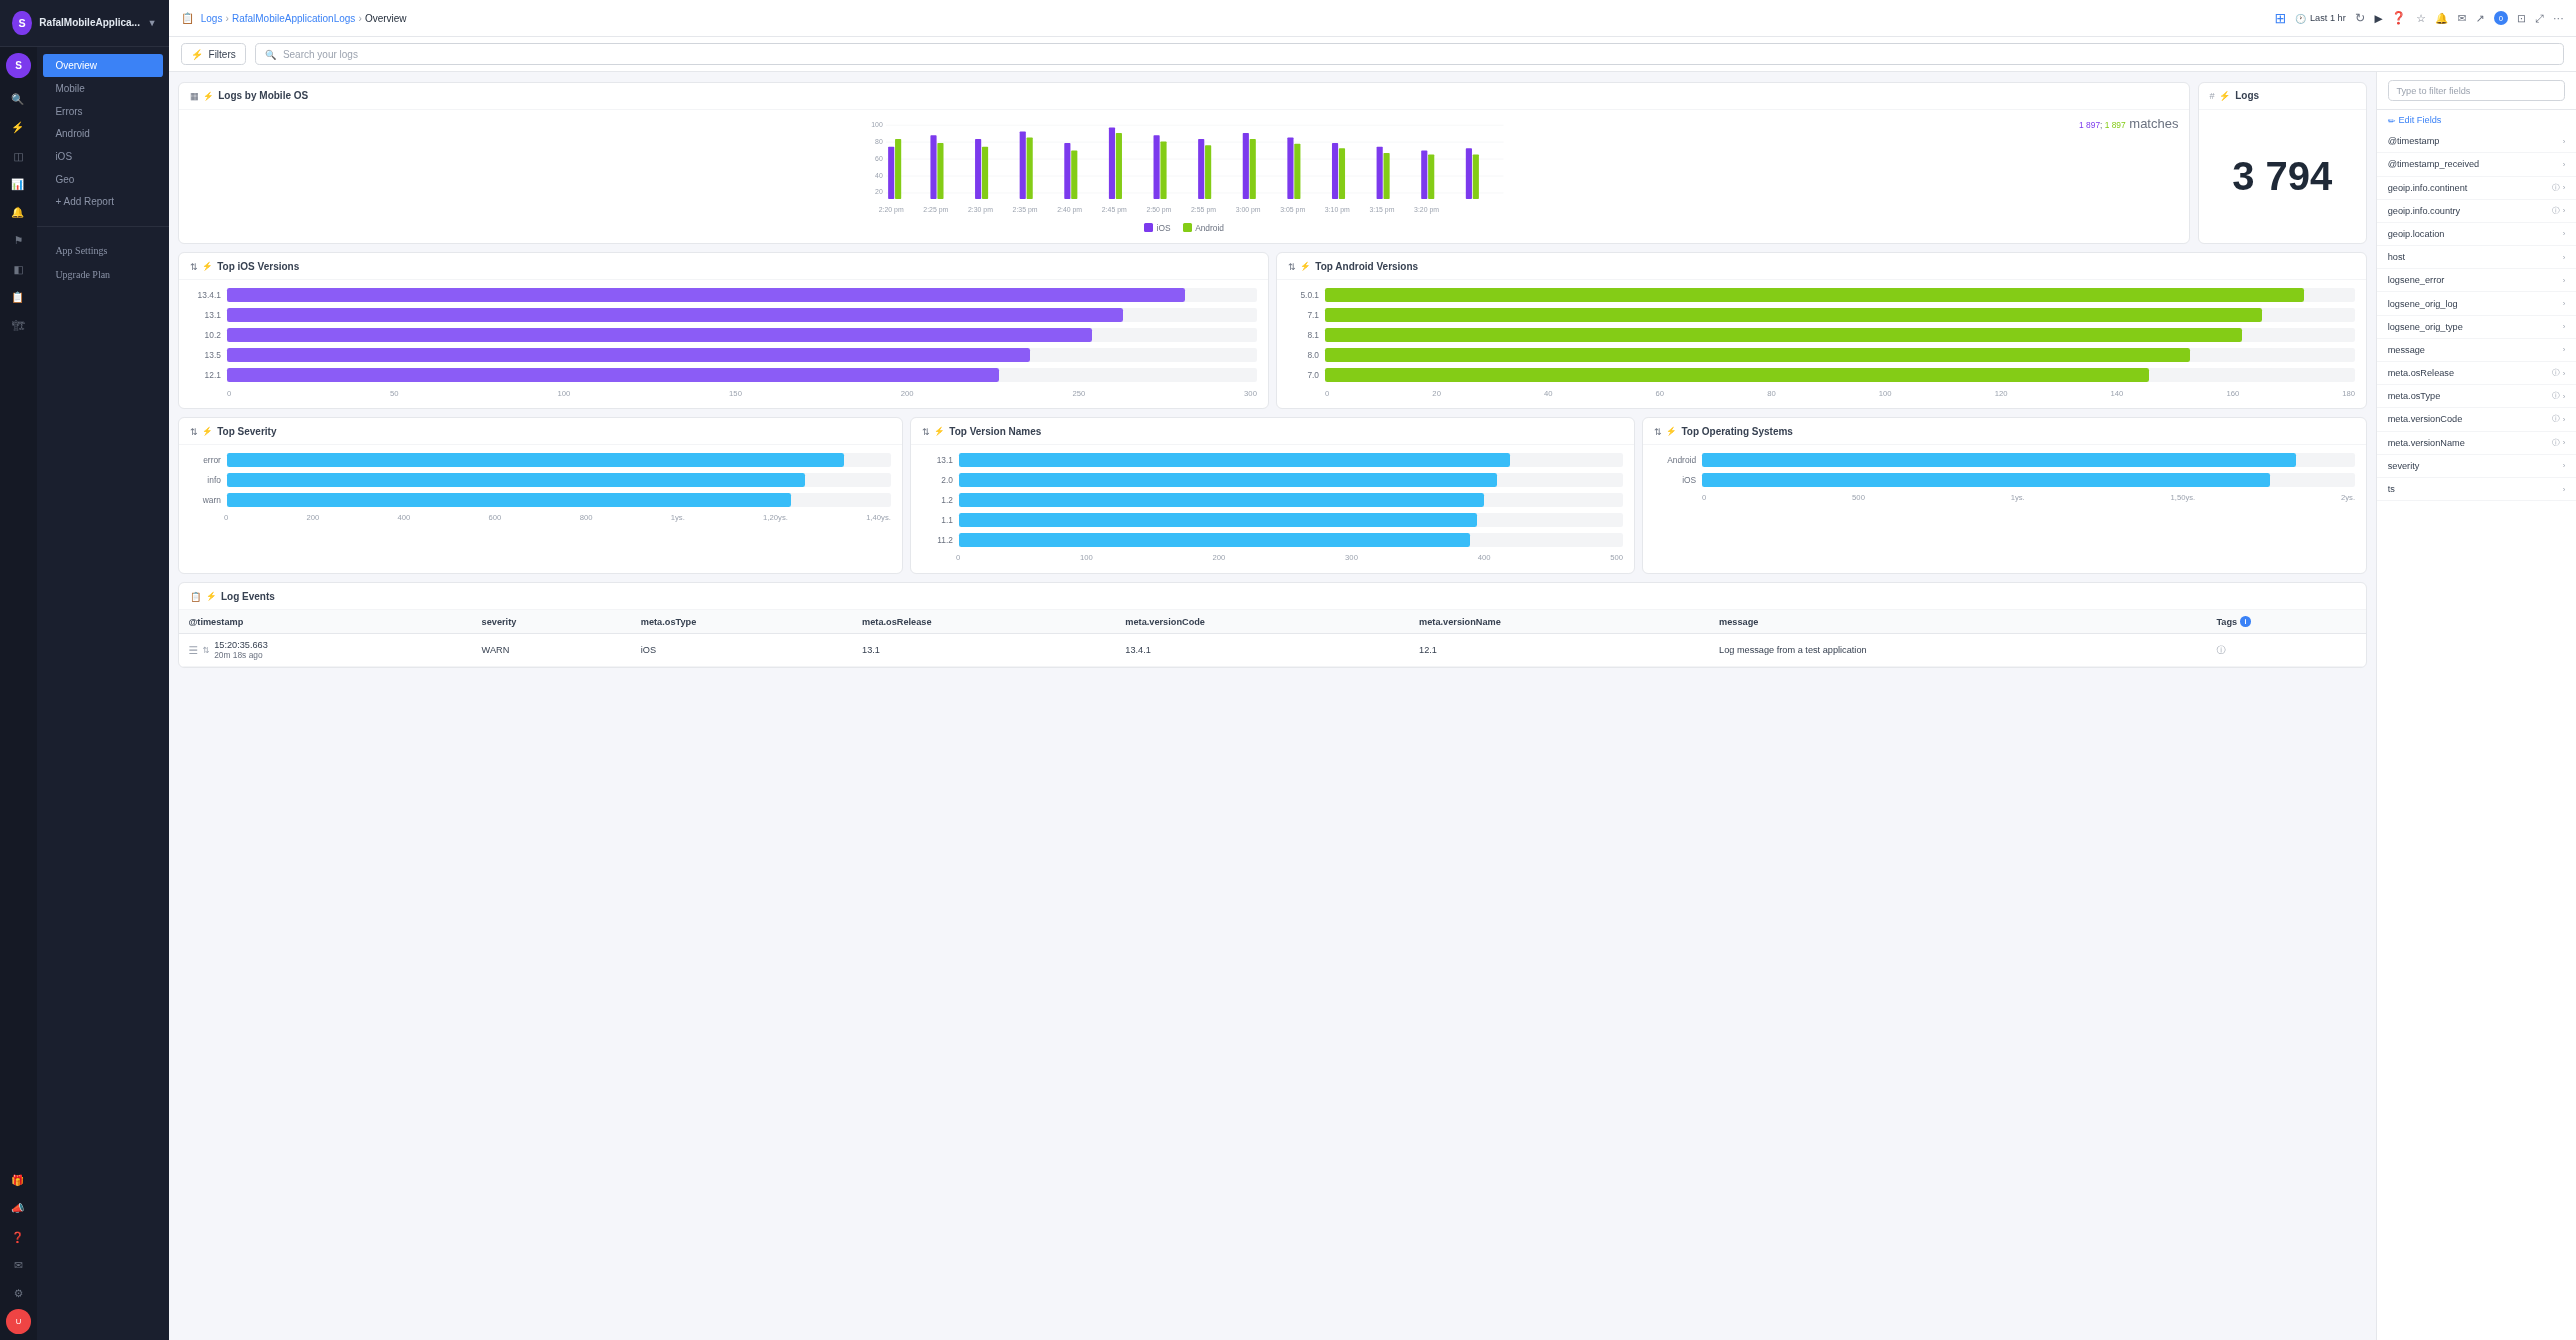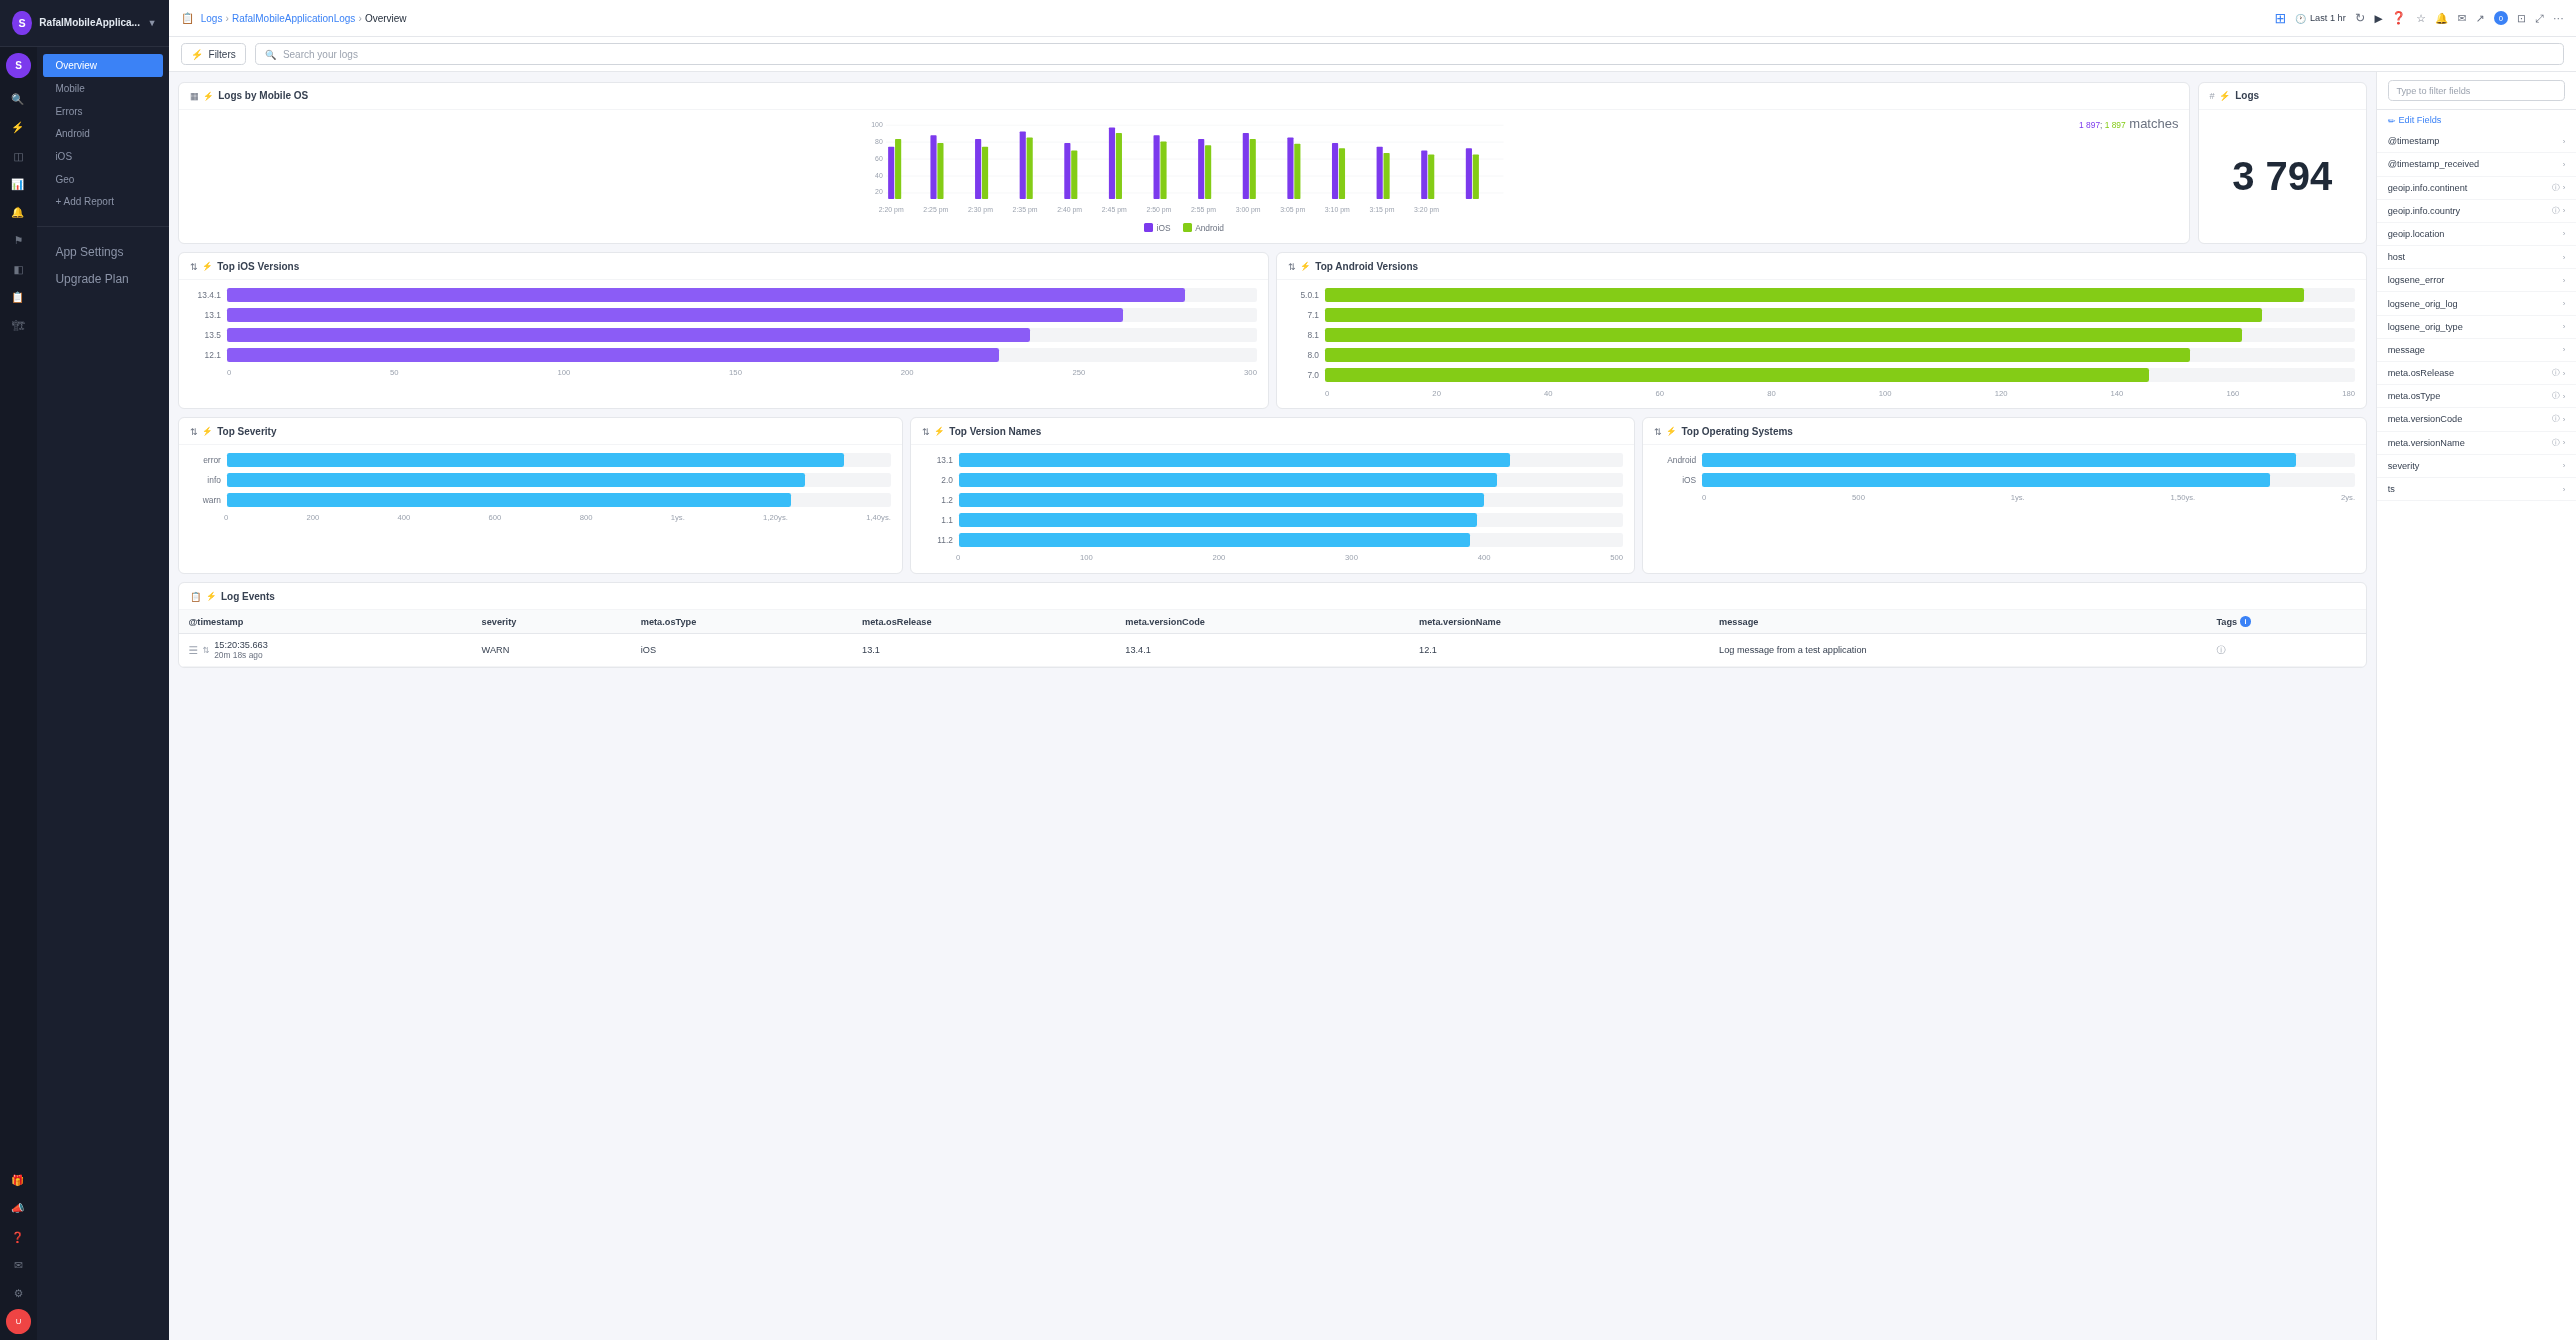--- a/index.html
+++ b/index.html
@@ -8,21 +8,21 @@
     
     .sidebar { width: 169px; background: #1a1f2e; color: #8b93a7; display: flex; flex-direction: column; flex-shrink: 0; }
     .sidebar-logo { padding: 10.7px 12.3px; display: flex; align-items: center; gap: 7.7px; border-bottom: 0.8px solid #2a2f3e; }
     .logo-circle { width: 24.6px; height: 24.6px; border-radius: 50%; background: #7c3aed; display: flex; align-items: center; justify-content: center; color: white; font-weight: bold; font-size: 10.7px; }
     .sidebar-app-name { color: #e2e8f0; font-size: 10px; font-weight: 600; flex: 1; }
     .sidebar-item { padding: 6.1px 12.3px; cursor: pointer; display: flex; align-items: center; gap: 7.7px; color: #8b93a7; font-size: 10px; border-radius: 3.1px; margin: 0.8px 6.1px; }
     .sidebar-item.active { background: #3b82f6; color: white; }
     .sidebar-divider { height: 0.8px; background: #2a2f3e; margin: 6.1px 0; }
     .sidebar-sub-item { padding: 5.4px 12.3px; cursor: pointer; display: flex; align-items: center; gap: 7.7px; color: #8b93a7; font-size: 10px; margin: 0.8px 6.1px; border-radius: 3.1px; }
     .add-report { padding: 5.4px 12.3px; cursor: pointer; display: flex; align-items: center; gap: 4.6px; color: #8b93a7; font-size: 10px; margin: 0.8px 6.1px; border-radius: 3.1px; }
-    .sidebar-bottom-item { padding: 6.1px 12.3px; cursor: pointer; display: flex; align-items: flex-end; gap: 7.7px; color: #8b93a7; font-size: 12px; margin: 0.8px 6.1px; border-radius: 3.1px; }
+    .sidebar-bottom-item { padding: 6.1px 12.3px; cursor: pointer; display: flex; align-items: flex-end; gap: 7.7px; color: #8b93a7; font-size: 10px; margin: 0.8px 6.1px; border-radius: 3.1px; font-family: Liberation Serif, serif; }
 
     
     .main { flex: 1; display: flex; flex-direction: column; overflow: hidden; }
 
     
     .topbar { background: white; border-bottom: 0.8px solid #e5e7eb; padding: 0 12.3px; height: 37px; display: flex; align-items: center; gap: 6.1px; flex-shrink: 0; }
     .breadcrumb { display: flex; align-items: center; gap: 3.1px; color: #6b7280; font-size: 10px; }
     .breadcrumb-link { color: #3b82f6; cursor: pointer; }
     .breadcrumb-sep { color: #9ca3af; }
     .breadcrumb-current { color: #1f2937; font-weight: 500; }
@@ -337,20 +337,26 @@
             <div class="hbar-row">
               <span class="hbar-label">13.4.1</span>
               <div class="hbar-track">
                 <div class="hbar-fill hbar-purple" style="width:93%;"></div>
               </div>
             </div>
             <div class="hbar-row">
               <span class="hbar-label">13.1</span>
               <div class="hbar-track">
                 <div class="hbar-fill hbar-purple" style="width:87%;"></div>
+              </div>
+            </div>
+            <div class="hbar-row">
+              <span class="hbar-label">10.2</span>
+              <div class="hbar-track">
+                <div class="hbar-fill hbar-purple" style="width:84%;"></div>
               </div>
             </div>
             <div class="hbar-row">
               <span class="hbar-label">13.5</span>
               <div class="hbar-track">
                 <div class="hbar-fill hbar-purple" style="width:78%;"></div>
               </div>
             </div>
             <div class="hbar-row">
               <span class="hbar-label">12.1</span>

